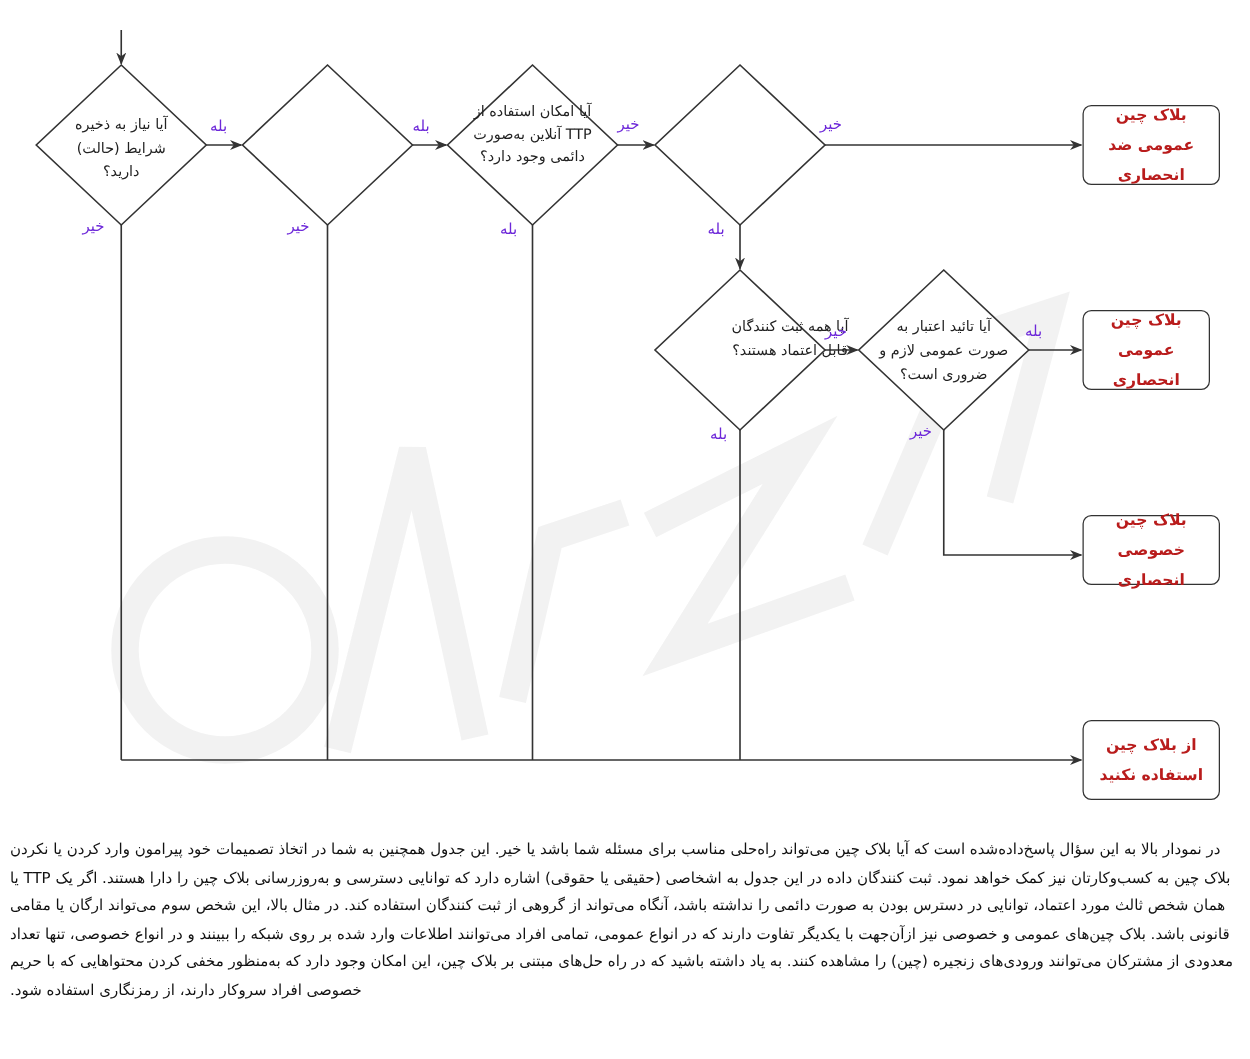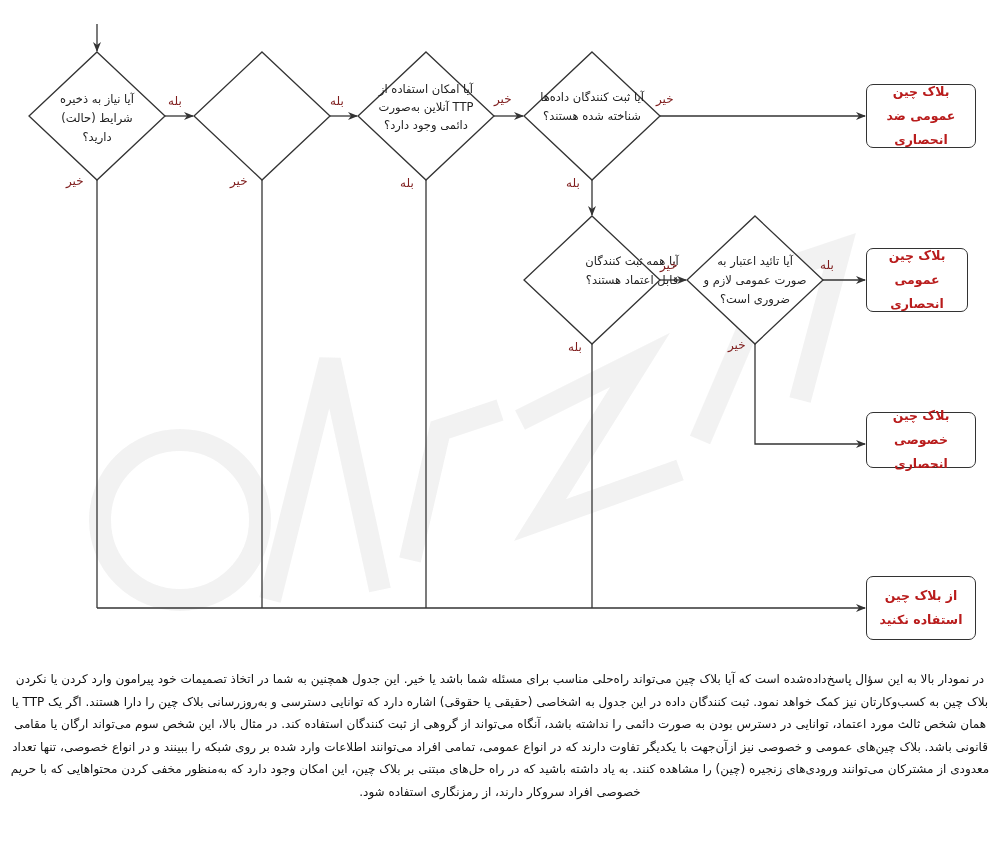--- a/index.html
+++ b/index.html
@@ -1,21 +1,21 @@
 <!DOCTYPE html>
 <html><head>
 <meta charset="utf-8">
 <style>
   html, body { margin:0; padding:0; background:#ffffff; }
   body { width:1000px; height:847px; position:relative; overflow:hidden; font-family:"DejaVu Sans", sans-serif; color:#1a1a1a; }
   #diagram { position:absolute; left:0; top:0; width:1000px; height:650px; }
   .dtext { position:absolute; text-align:center; direction:rtl; font-size:11.5px; line-height:19px; color:#222; }
-  .lbl { position:absolute; direction:rtl; font-size:12px; color:#7f1d1d; }
+  .lbl { position:absolute; direction:rtl; font-size:12px; color:#6d28d9; }
   .box { position:absolute; border:1.6px solid #333; border-radius:7px; background:#fff; display:flex; align-items:center; justify-content:center; text-align:center; direction:rtl; font-size:12.5px; font-weight:bold; line-height:24px; color:#b91c1c; box-sizing:border-box; padding:2px 4px; }
-  #paragraph { position:absolute; left:8px; top:656px; width:984px; direction:rtl; text-align:center; font-size:12px; line-height:22.5px; color:#111; }
+  #paragraph { position:absolute; left:8px; top:656px; width:984px; direction:rtl; text-align:left; font-size:12px; line-height:22.5px; color:#111; }
   .watermark { position:absolute; left:0; top:0; }
 </style>
 </head>
 <body>
 
 <div id="diagram">
 
   <svg class="watermark" width="1000" height="650">
     <g fill="none" stroke="#f1f1f1" stroke-width="22" opacity="0.9">
       <circle cx="180" cy="520" r="80"></circle>
@@ -57,21 +57,20 @@
       <line x1="97" y1="180" x2="97" y2="608"></line>
       <line x1="262" y1="180" x2="262" y2="608"></line>
       <line x1="426" y1="180" x2="426" y2="608"></line>
       <line x1="592" y1="344" x2="592" y2="608"></line>
       <line x1="97" y1="608" x2="865" y2="608" marker-end="url(#arr)"></line>
     </g>
   </svg>
 
   <div class="dtext" style="left:47px;top:90px;width:100px;">آیا نیاز به ذخیره شرایط (حالت) دارید؟</div>
   <div class="dtext" style="left:372px;top:80px;width:108px;line-height:18px;">آیا امکان استفاده از TTP آنلاین به‌صورت دائمی وجود دارد؟</div>
-  <div class="dtext" style="left:540px;top:88px;width:104px;">آیا ثبت کنندگان داده‌ها شناخته شده هستند؟</div>
   <div class="dtext" style="left:540px;top:252px;width:104px;margin-left:40px;">آیا همه ثبت کنندگان قابل اعتماد هستند؟</div>
   <div class="dtext" style="left:702px;top:252px;width:106px;">آیا تائید اعتبار به صورت عمومی لازم و ضروری است؟</div>
 
   <span class="lbl" style="left:168px;top:94px;">بله</span>
   <span class="lbl" style="left:66px;top:174px;">خیر</span>
   <span class="lbl" style="left:330px;top:94px;">بله</span>
   <span class="lbl" style="left:230px;top:174px;">خیر</span>
   <span class="lbl" style="left:494px;top:92px;">خیر</span>
   <span class="lbl" style="left:400px;top:176px;">بله</span>
   <span class="lbl" style="left:656px;top:92px;">خیر</span>

